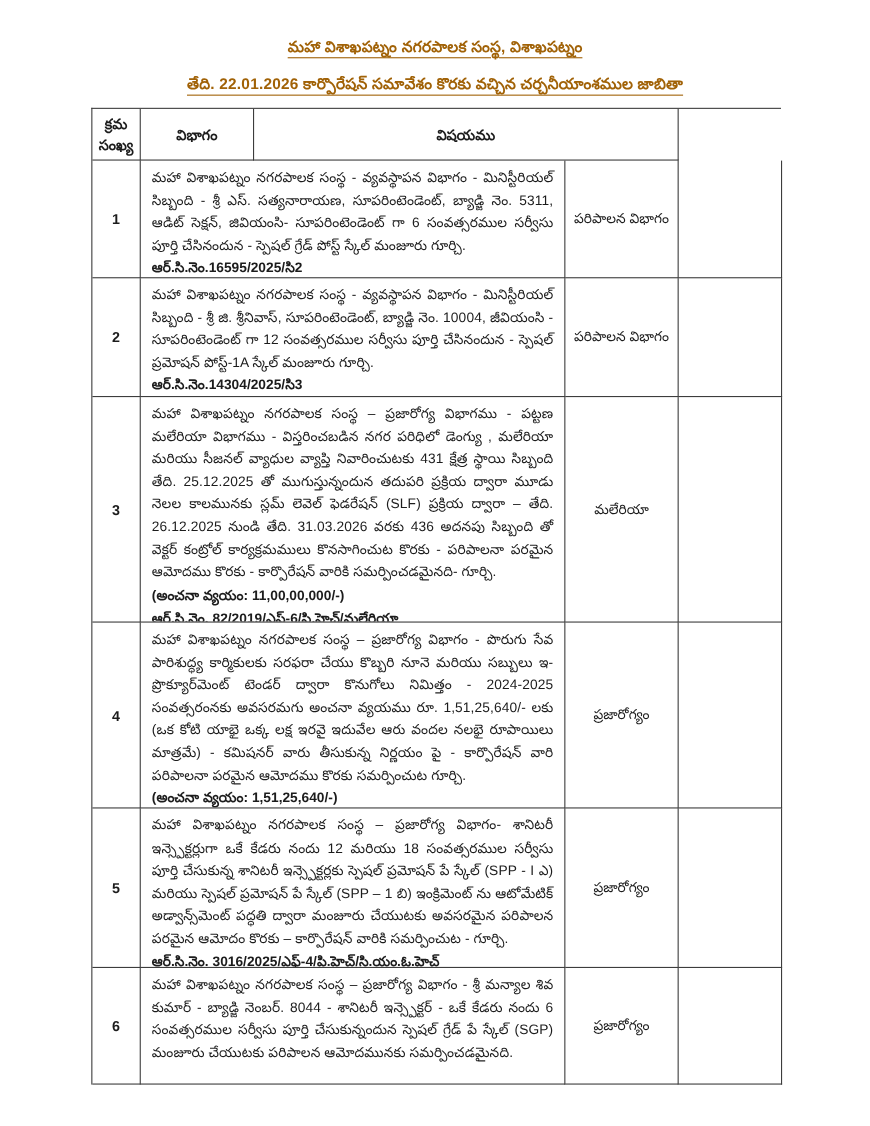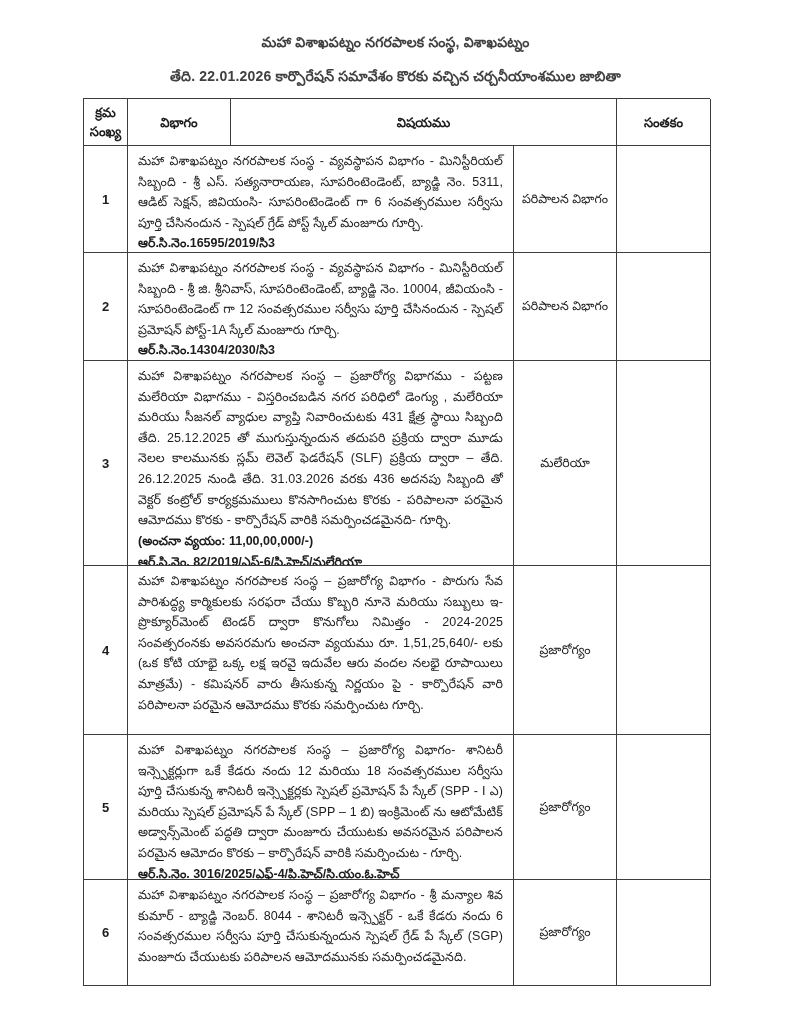--- a/index.html
+++ b/index.html
@@ -12,21 +12,22 @@
     overflow: hidden;
   }
   .titles {
     position: absolute;
     top: 34px; left: 0; right: 0;
     text-align: center;
   }
   .title-line {
     font-size: 14px;
     font-weight: bold;
-    color: #404040;
+    color: #a16207;
+    text-decoration: underline;
     text-underline-offset: 5px;
     margin-bottom: 14px;
     letter-spacing: 0.2px;
   }
   .agenda-table {
     position: absolute;
     left: 83px; top: 98px;
     width: 627px;
     border-top: 1.4px solid #3d3d3d;
     border-left: 1.4px solid #3d3d3d;
@@ -94,58 +95,58 @@
   <div class="title-line">మహా విశాఖపట్నం నగరపాలక సంస్థ, విశాఖపట్నం</div>
   <div class="title-line">తేది. 22.01.2026 కార్పొరేషన్ సమావేశం కొరకు వచ్చిన చర్చనీయాంశముల జాబితా</div>
 </div>
 
 <div class="agenda-table">
 
   <div class="tr header-row">
     <div class="td col-serial center-cell">క్రమ సంఖ్య</div>
     <div class="td col-dept center-cell">విభాగం</div>
     <div class="td col-subject center-cell">విషయము</div>
-    <div class="td col-sign center-cell">సంతకం</div>
   </div>
 
   <div class="tr row-1">
     <div class="td col-serial center-cell serial-cell">1</div>
     <div class="td col-subject subject-cell">
       <div class="subject-text">మహా విశాఖపట్నం నగరపాలక సంస్థ - వ్యవస్థాపన విభాగం - మినిస్టీరియల్ సిబ్బంది - శ్రీ ఎస్. సత్యనారాయణ, సూపరింటెండెంట్, బ్యాడ్జి నెం. 5311, ఆడిట్ సెక్షన్, జివియంసి- సూపరింటెండెంట్ గా 6 సంవత్సరముల సర్వీసు పూర్తి చేసినందున - స్పెషల్ గ్రేడ్ పోస్ట్ స్కేల్ మంజూరు గూర్చి.</div>
-      <div class="rc-line">ఆర్.సి.నెం.16595/2019/సి3</div>
+      <div class="rc-line">ఆర్.సి.నెం.16595/2025/సి2</div>
     </div>
     <div class="td col-dept center-cell dept-cell">పరిపాలన విభాగం</div>
     <div class="td col-sign sign-cell"></div>
   </div>
 
   <div class="tr row-2">
     <div class="td col-serial center-cell serial-cell">2</div>
     <div class="td col-subject subject-cell">
       <div class="subject-text">మహా విశాఖపట్నం నగరపాలక సంస్థ - వ్యవస్థాపన విభాగం - మినిస్టీరియల్ సిబ్బంది - శ్రీ జి. శ్రీనివాస్, సూపరింటెండెంట్, బ్యాడ్జి నెం. 10004, జీవియంసి - సూపరింటెండెంట్ గా 12 సంవత్సరముల సర్వీసు పూర్తి చేసినందున - స్పెషల్ ప్రమోషన్ పోస్ట్-1A స్కేల్ మంజూరు గూర్చి.</div>
-      <div class="rc-line">ఆర్.సి.నెం.14304/2030/సి3</div>
+      <div class="rc-line">ఆర్.సి.నెం.14304/2025/సి3</div>
     </div>
     <div class="td col-dept center-cell dept-cell">పరిపాలన విభాగం</div>
     <div class="td col-sign sign-cell"></div>
   </div>
 
   <div class="tr row-3">
     <div class="td col-serial center-cell serial-cell">3</div>
     <div class="td col-subject subject-cell">
       <div class="subject-text">మహా విశాఖపట్నం నగరపాలక సంస్థ – ప్రజారోగ్య విభాగము - పట్టణ మలేరియా విభాగము - విస్తరించబడిన నగర పరిధిలో డెంగ్యు , మలేరియా మరియు సీజనల్ వ్యాధుల వ్యాప్తి నివారించుటకు 431 క్షేత్ర స్థాయి సిబ్బంది తేది. 25.12.2025 తో ముగుస్తున్నందున తదుపరి ప్రక్రియ ద్వారా మూడు నెలల కాలమునకు స్లమ్ లెవెల్ ఫెడరేషన్ (SLF) ప్రక్రియ ద్వారా – తేది. 26.12.2025 నుండి తేది. 31.03.2026 వరకు 436 అదనపు సిబ్బంది తో వెక్టర్ కంట్రోల్ కార్యక్రమములు కొనసాగించుట కొరకు - పరిపాలనా పరమైన ఆమోదము కొరకు - కార్పొరేషన్ వారికి సమర్పించడమైనది- గూర్చి.</div>
       <div class="amount-line">(అంచనా వ్యయం: 11,00,00,000/-)</div>
       <div class="rc-line">ఆర్.సి.నెం. 82/2019/ఎఫ్-6/పి.హెచ్/మలేరియా</div>
     </div>
     <div class="td col-dept center-cell dept-cell">మలేరియా</div>
     <div class="td col-sign sign-cell"></div>
   </div>
 
   <div class="tr row-4">
     <div class="td col-serial center-cell serial-cell">4</div>
     <div class="td col-subject subject-cell">
       <div class="subject-text">మహా విశాఖపట్నం నగరపాలక సంస్థ – ప్రజారోగ్య విభాగం - పొరుగు సేవ పారిశుద్ధ్య కార్మికులకు సరఫరా చేయు కొబ్బరి నూనె మరియు సబ్బులు ఇ-ప్రొక్యూర్‌మెంట్ టెండర్ ద్వారా కొనుగోలు నిమిత్తం - 2024-2025 సంవత్సరంనకు అవసరమగు అంచనా వ్యయము రూ. 1,51,25,640/- లకు (ఒక కోటి యాభై ఒక్క లక్ష ఇరవై ఇదువేల ఆరు వందల నలభై రూపాయిలు మాత్రమే) - కమిషనర్ వారు తీసుకున్న నిర్ణయం పై - కార్పొరేషన్ వారి పరిపాలనా పరమైన ఆమోదము కొరకు సమర్పించుట గూర్చి.</div>
+      <div class="amount-line">(అంచనా వ్యయం: 1,51,25,640/-)</div>
 
     </div>
     <div class="td col-dept center-cell dept-cell">ప్రజారోగ్యం</div>
     <div class="td col-sign sign-cell"></div>
   </div>
 
   <div class="tr row-5">
     <div class="td col-serial center-cell serial-cell">5</div>
     <div class="td col-subject subject-cell">
       <div class="subject-text">మహా విశాఖపట్నం నగరపాలక సంస్థ – ప్రజారోగ్య విభాగం- శానిటరీ ఇన్స్పెక్టర్లుగా ఒకే కేడరు నందు 12 మరియు 18 సంవత్సరముల సర్వీసు పూర్తి చేసుకున్న శానిటరీ ఇన్స్పెక్టర్లకు స్పెషల్ ప్రమోషన్ పే స్కేల్ (SPP - I ఎ) మరియు స్పెషల్ ప్రమోషన్ పే స్కేల్ (SPP – 1 బి) ఇంక్రిమెంట్ ను ఆటోమేటిక్ అడ్వాన్స్‌మెంట్ పద్ధతి ద్వారా మంజూరు చేయుటకు అవసరమైన పరిపాలన పరమైన ఆమోదం కొరకు – కార్పొరేషన్ వారికి సమర్పించుట - గూర్చి.</div>

